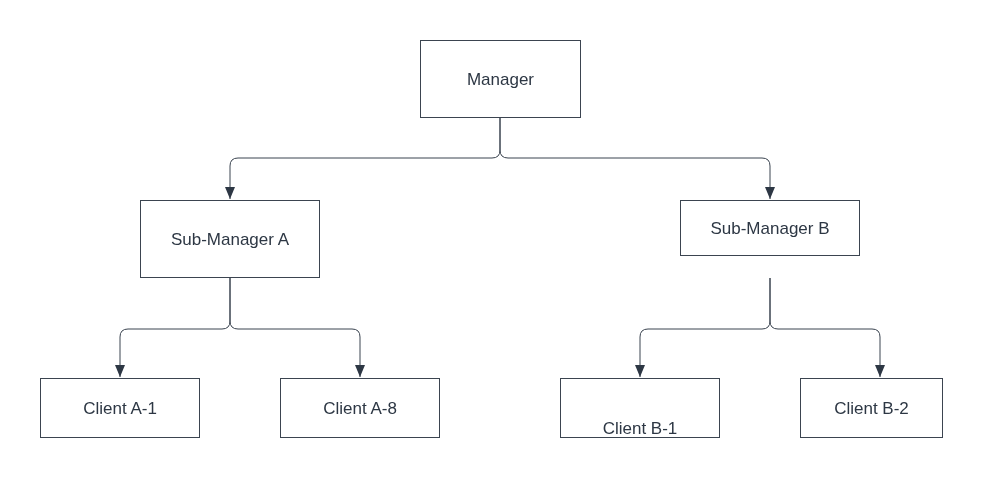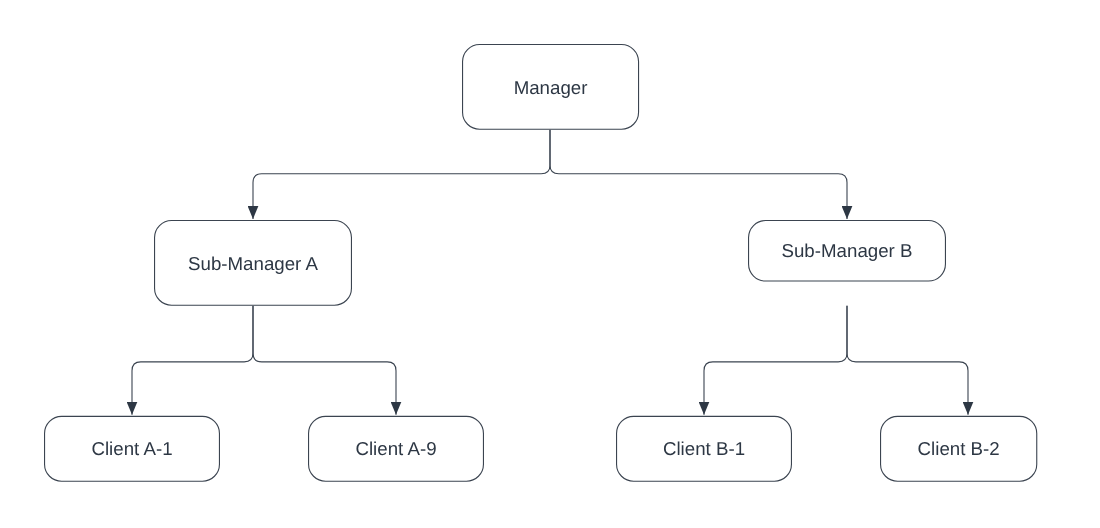--- a/index.html
+++ b/index.html
@@ -21,36 +21,36 @@
     top: 0;
     width: 1000px;
     height: 480px;
     pointer-events: none;
   }
   .node {
     position: absolute;
     box-sizing: border-box;
     background: #ffffff;
     border: 1px solid #3b4450;
-    border-radius: 16px;
+    border-radius: 0;
     display: flex;
     align-items: center;
     justify-content: center;
     color: #2d3744;
     font-size: 17px;
     line-height: 1;
     white-space: nowrap;
     cursor: default;
   }
   .node-manager      { left: 420px; top: 40px;  width: 161px; height: 78px; }
   .node-sub-a        { left: 140px; top: 200px; width: 180px; height: 78px; align-items: center; }
   .node-sub-b        { left: 680px; top: 200px; width: 180px; height: 56px; }
   .node-client-a1    { left: 40px;  top: 378px; width: 160px; height: 60px; text-align: center; }
   .node-client-a2    { left: 280px; top: 378px; width: 160px; height: 60px; }
-  .node-client-b1    { left: 560px; top: 378px; width: 160px; height: 60px; }
+  .node-client-b1    { left: 560px; top: 378px; width: 160px; height: 60px; align-items: flex-end; }
   .node-client-b2    { left: 800px; top: 378px; width: 143px; height: 60px; }
   .edge {
     fill: none;
     stroke: #3b4450;
     stroke-width: 1;
   }
 </style>
 </head>
 <body>
 
@@ -83,21 +83,21 @@
 
   <div class="node node-sub-b">
     <span>Sub-Manager B</span>
   </div>
 
   <div class="node node-client-a1">
     <span>Client A-1</span>
   </div>
 
   <div class="node node-client-a2">
-    <span>Client A-9</span>
+    <span>Client A-8</span>
   </div>
 
   <div class="node node-client-b1">
     <span>Client B-1</span>
   </div>
 
   <div class="node node-client-b2">
     <span>Client B-2</span>
   </div>
 

